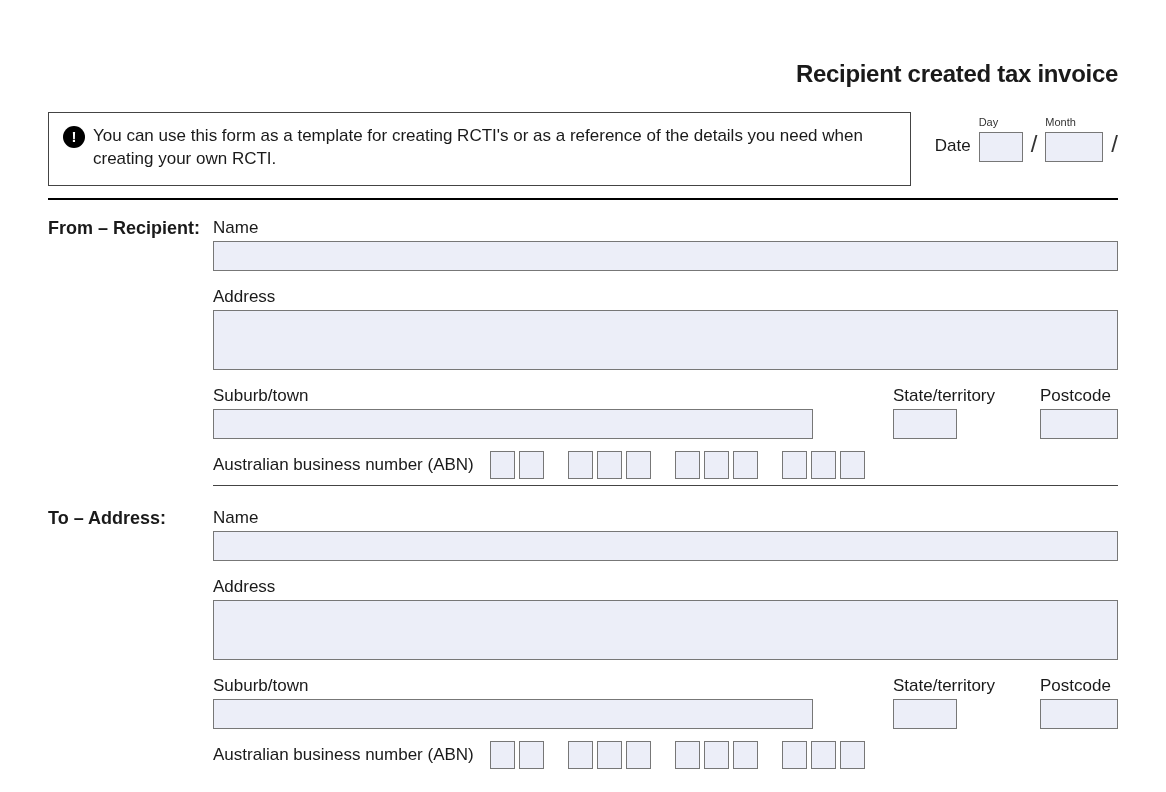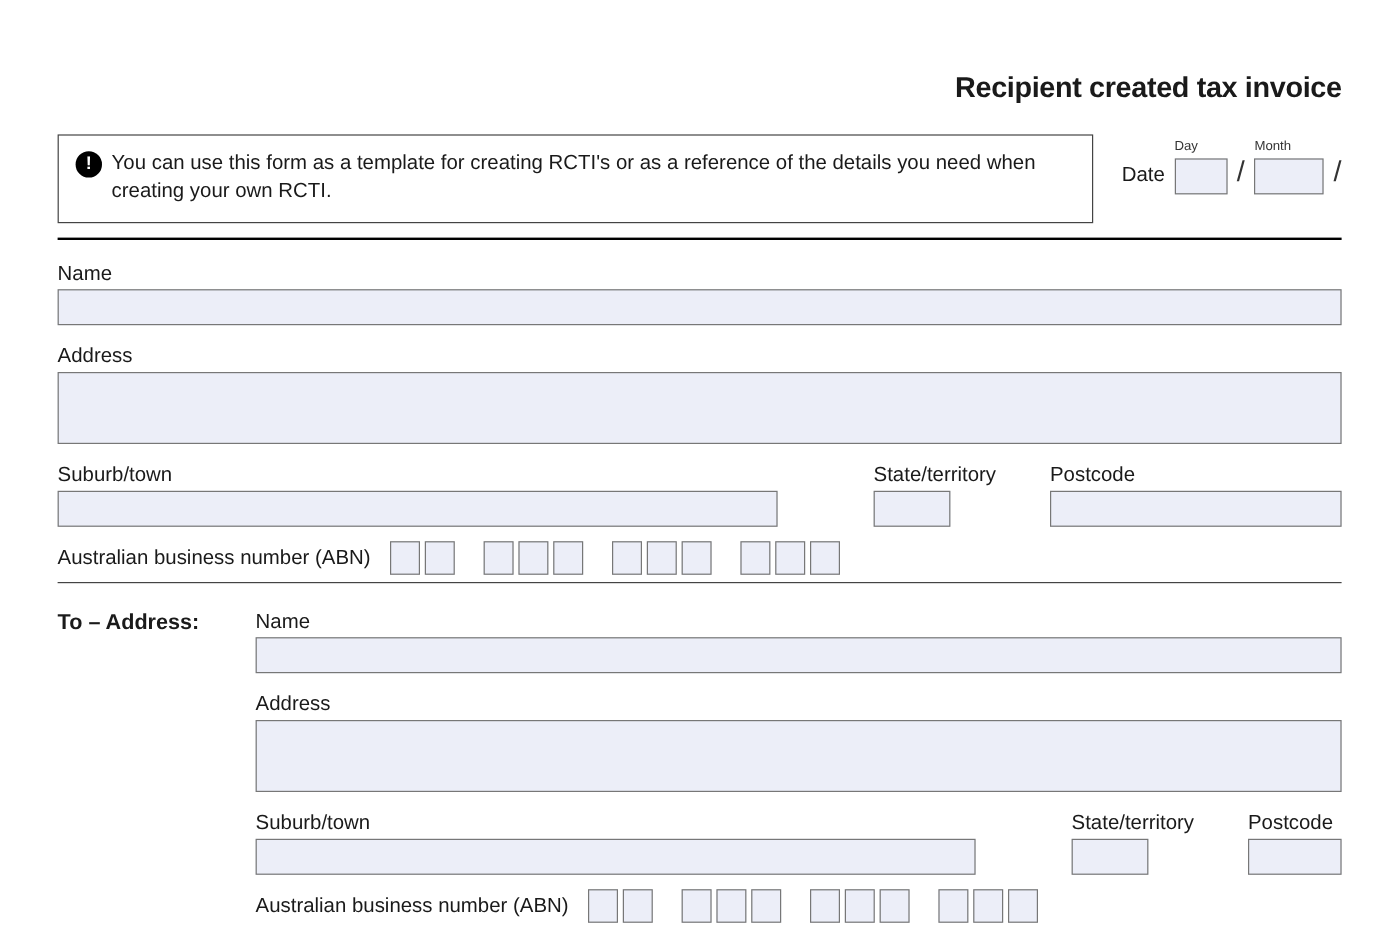--- a/index.html
+++ b/index.html
@@ -170,20 +170,21 @@
       <div class="caption">Month</div>
       <input class="fld month" value="" style="">
     </div>
     <div class="date-sep">/</div>
   </div>
 </div>
 
 <hr class="thick">
 
 <div class="section">
+  <div class="section-label">From – Recipient:</div>
   <div class="section-fields">
     <div class="field-row">
       <div class="lbl">Name</div>
       <input class="field-full" value="" style="">
     </div>
     <div class="field-row">
       <div class="lbl">Address</div>
       <textarea class="field-textarea" style=""></textarea>
     </div>
     <div class="locality-row">

